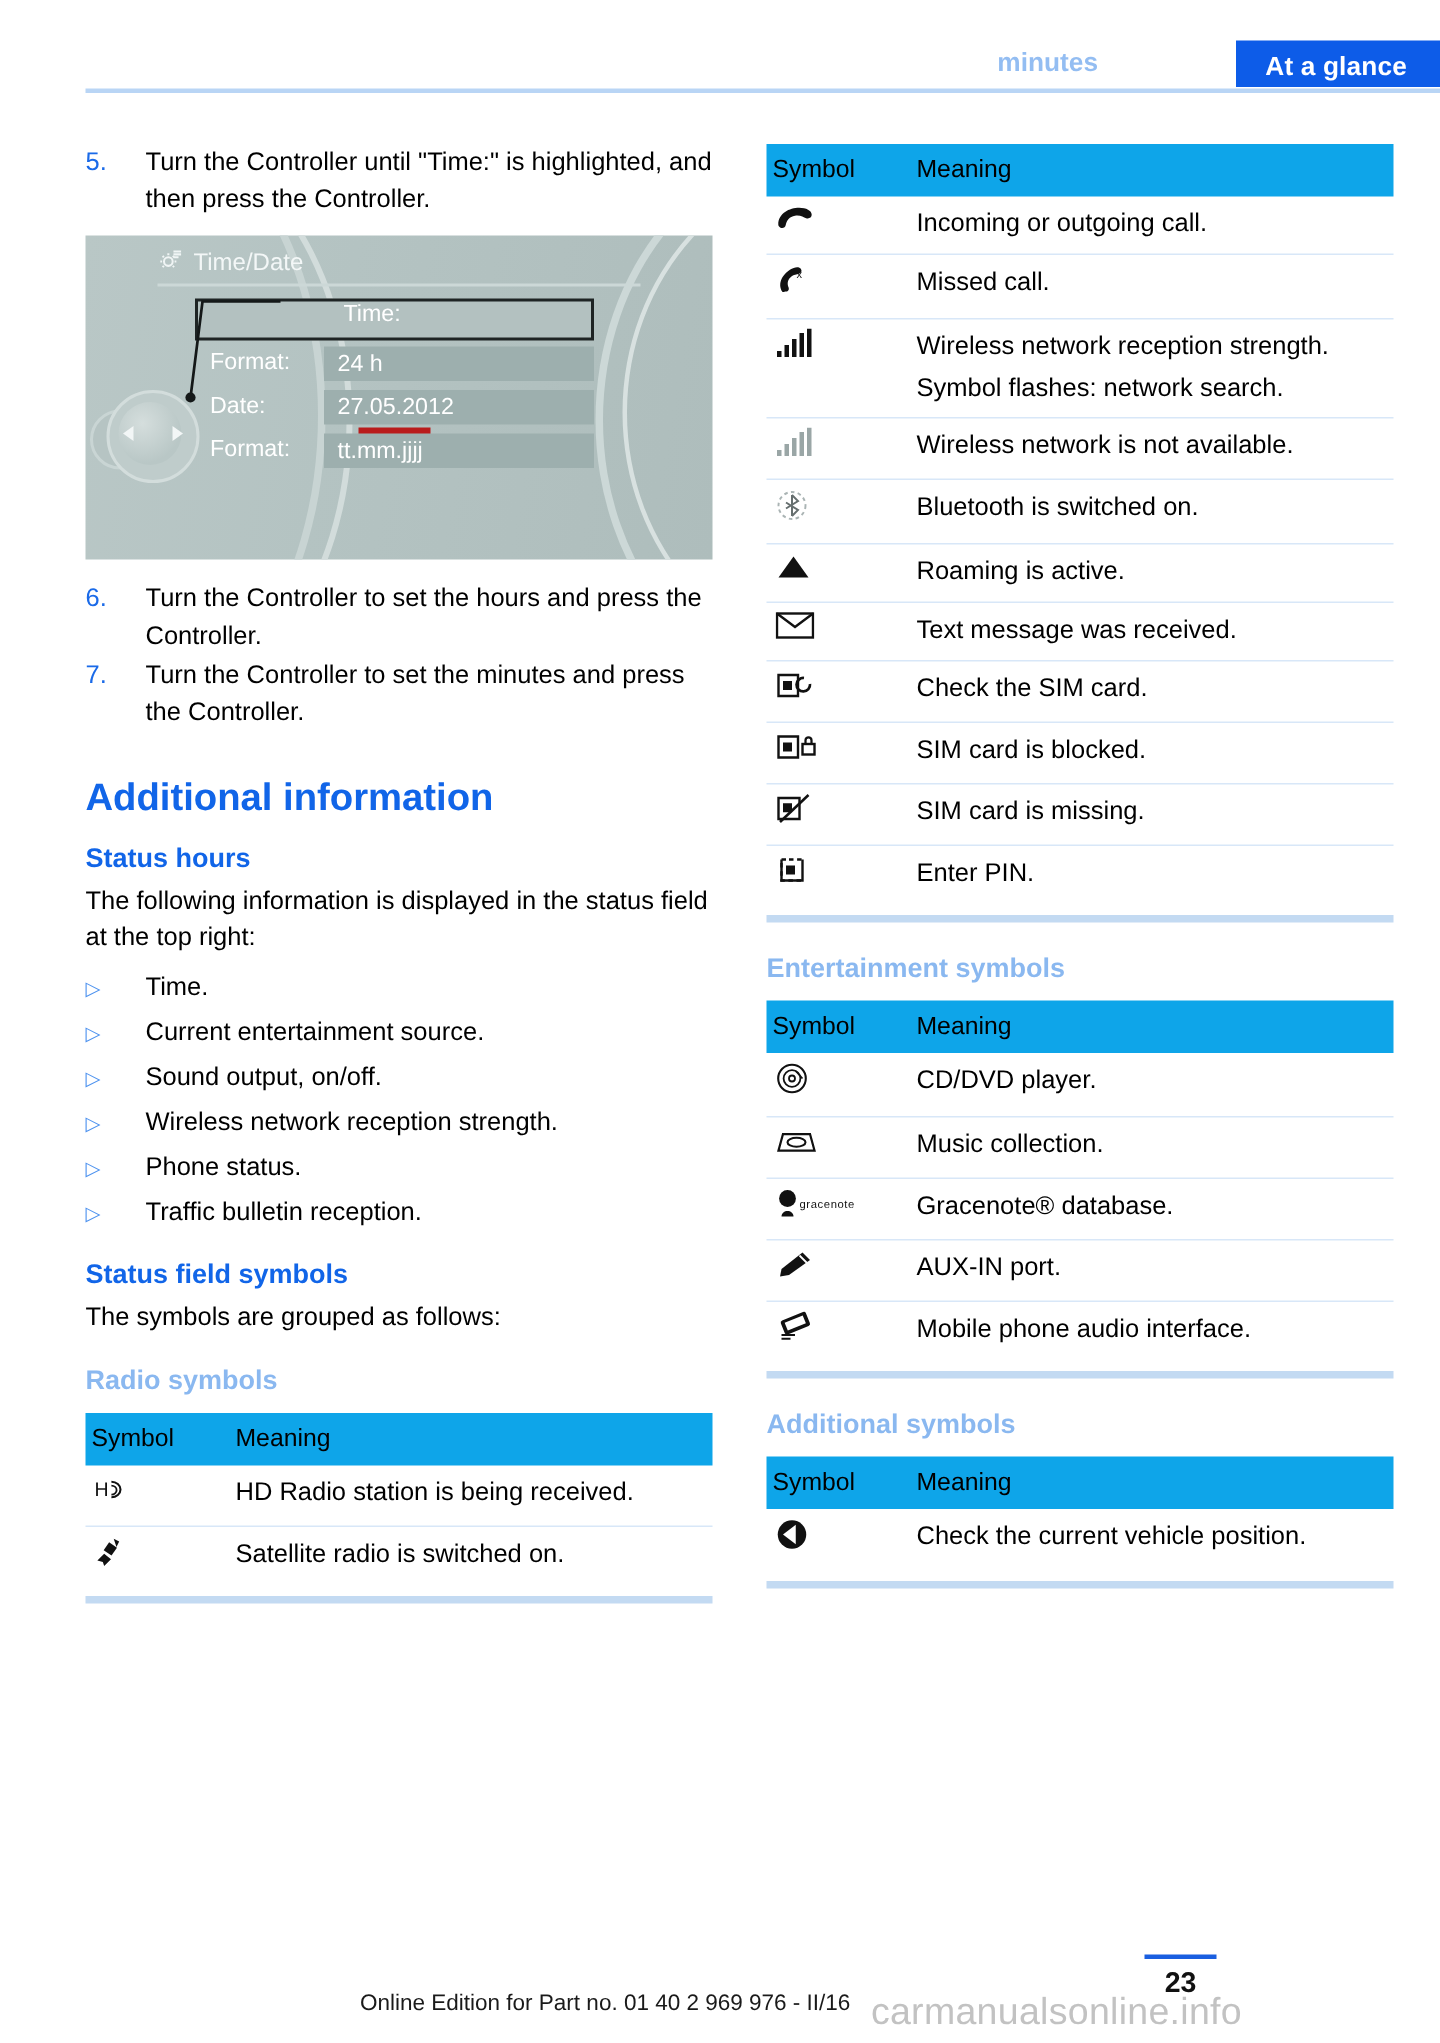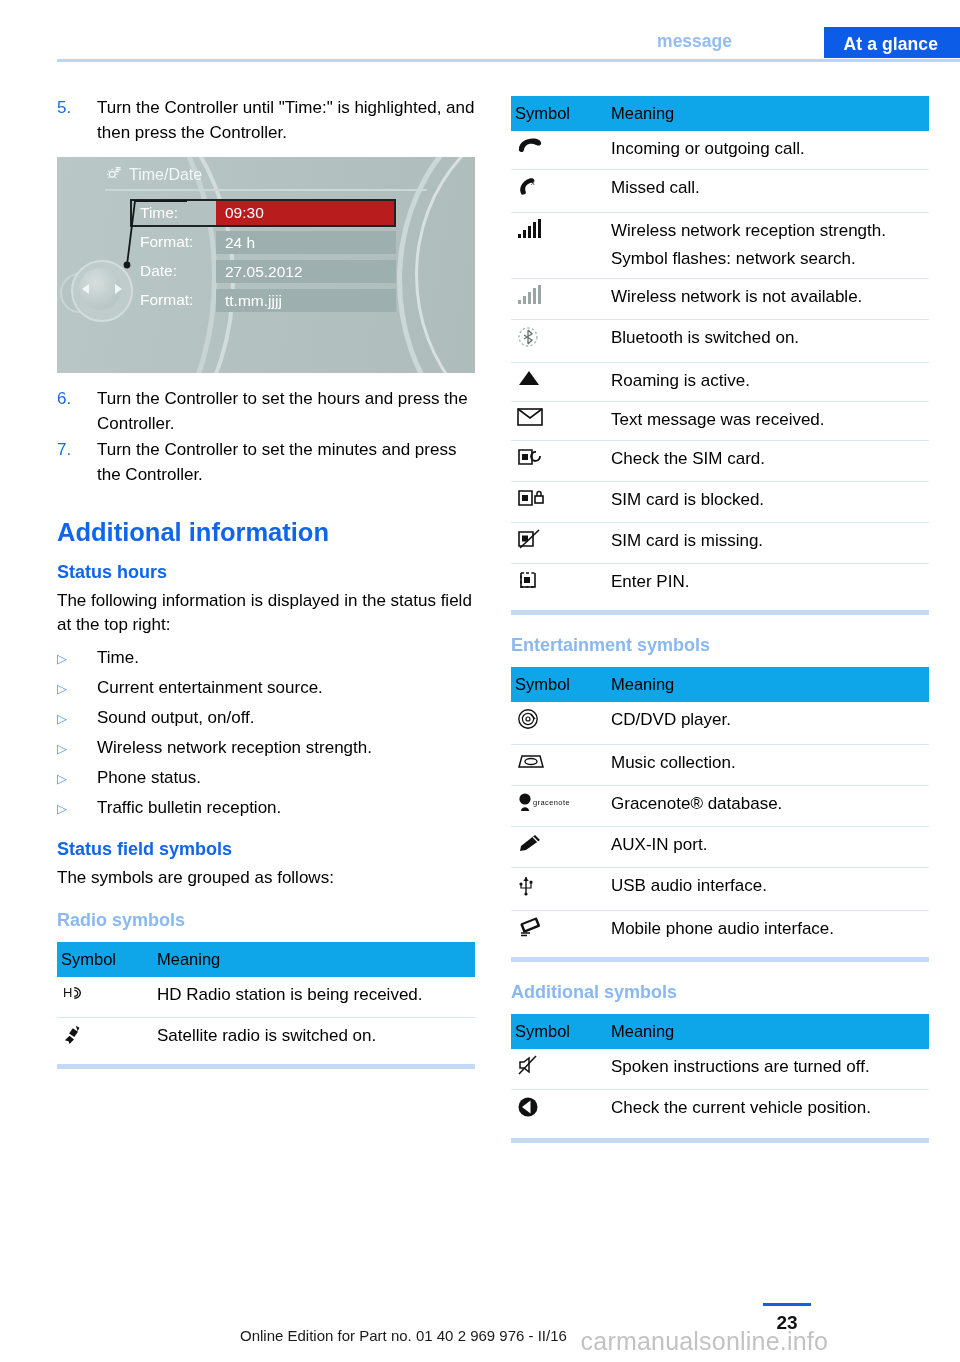--- a/index.html
+++ b/index.html
@@ -183,20 +183,21 @@
     padding-left: 9px;
     box-sizing: border-box;
   }
   .fig-row.selected {
     border: 2px solid #1e2424;
     background: #b3c1c0;
     height: 28px;
     margin-left: -2px;
     margin-bottom: 2px;
     box-sizing: border-box;
+    flex-direction: column;
   }
   .fig-row.selected .fig-row-value {
     background: #b91c1c;
     height: 24px;
     line-height: 24px;
   }
   .fig-controller {
     position: absolute;
     left: 14px;
     top: 103px;
@@ -383,21 +384,21 @@
     color: #b5b5b5;
     opacity: 0.82;
     white-space: nowrap;
     letter-spacing: 0.2px;
   }
 </style>
 </head>
 <body>
 
 <div id="page-header">
-  <div class="header-idrive">message</div>
+  <div class="header-idrive">minutes</div>
   <div class="header-banner">
     <span class="header-banner-text">At a glance</span>
   </div>
   <div class="header-rule"></div>
 </div>
 
 <div id="content">
 
   <div class="column" id="left-column">
 
@@ -713,33 +714,20 @@
           <td class="cell-symbol">
             <svg width="26" height="20" viewBox="0 0 26 20">
               <path d="M18 2 L23 7 L9 17 L3 18 L4 13 Z" fill="#111"></path>
               <path d="M16 4 L21 9" fill="none" stroke="#fff" stroke-width="1.2"></path>
             </svg>
           </td>
           <td class="cell-meaning">AUX-IN port.</td>
         </tr>
         <tr>
           <td class="cell-symbol">
-            <svg width="18" height="22" viewBox="0 0 18 22">
-              <path d="M9 3 V19" fill="none" stroke="#111" stroke-width="1.4"></path>
-              <circle cx="9" cy="20" r="1.6" fill="#111"></circle>
-              <path d="M9 3 L6.4 7 H11.6 Z" fill="#111"></path>
-              <path d="M4 11 V14 H9 M14 9 V14 H9" fill="none" stroke="#111" stroke-width="1.2"></path>
-              <rect x="12.6" y="6.8" width="2.8" height="2.8" fill="#111"></rect>
-              <circle cx="4" cy="10" r="1.6" fill="#111"></circle>
-            </svg>
-          </td>
-          <td class="cell-meaning">USB audio interface.</td>
-        </tr>
-        <tr>
-          <td class="cell-symbol">
             <svg width="28" height="20" viewBox="0 0 28 20">
               <g transform="rotate(-22 14 10)">
                 <rect x="5" y="3" width="18" height="10" rx="1.5" fill="#111"></rect>
                 <rect x="7.5" y="5" width="13" height="5.6" fill="#fff"></rect>
               </g>
               <path d="M4 16 H13 M4 18.5 H10" fill="none" stroke="#111" stroke-width="1.3"></path>
             </svg>
           </td>
           <td class="cell-meaning">Mobile phone audio interface.</td>
         </tr>
@@ -751,29 +739,20 @@
     <table class="symbol-table">
       <thead>
         <tr>
           <th class="col-symbol">Symbol</th>
           <th class="col-meaning">Meaning</th>
         </tr>
       </thead>
       <tbody>
         <tr>
           <td class="cell-symbol">
-            <svg width="24" height="20" viewBox="0 0 24 20">
-              <path d="M3 7 H7 L12 3 V17 L7 13 H3 Z" fill="none" stroke="#111" stroke-width="1.5"></path>
-              <path d="M2 19 L19 1" fill="none" stroke="#111" stroke-width="1.5"></path>
-            </svg>
-          </td>
-          <td class="cell-meaning">Spoken instructions are turned off.</td>
-        </tr>
-        <tr>
-          <td class="cell-symbol">
             <svg width="22" height="22" viewBox="0 0 22 22">
               <circle cx="11" cy="11" r="9.5" fill="#111"></circle>
               <path d="M13.5 4.5 L5 11 L13.5 17.5 Z" fill="#fff"></path>
             </svg>
           </td>
           <td class="cell-meaning">Check the current vehicle position.</td>
         </tr>
       </tbody>
     </table>
     <div class="table-end-bar"></div>

